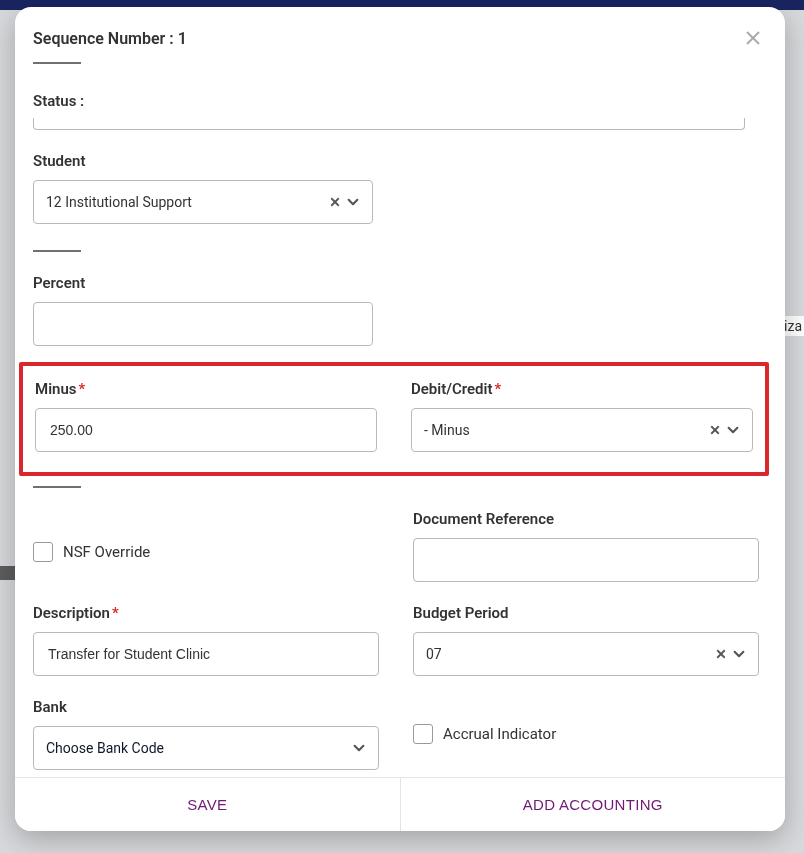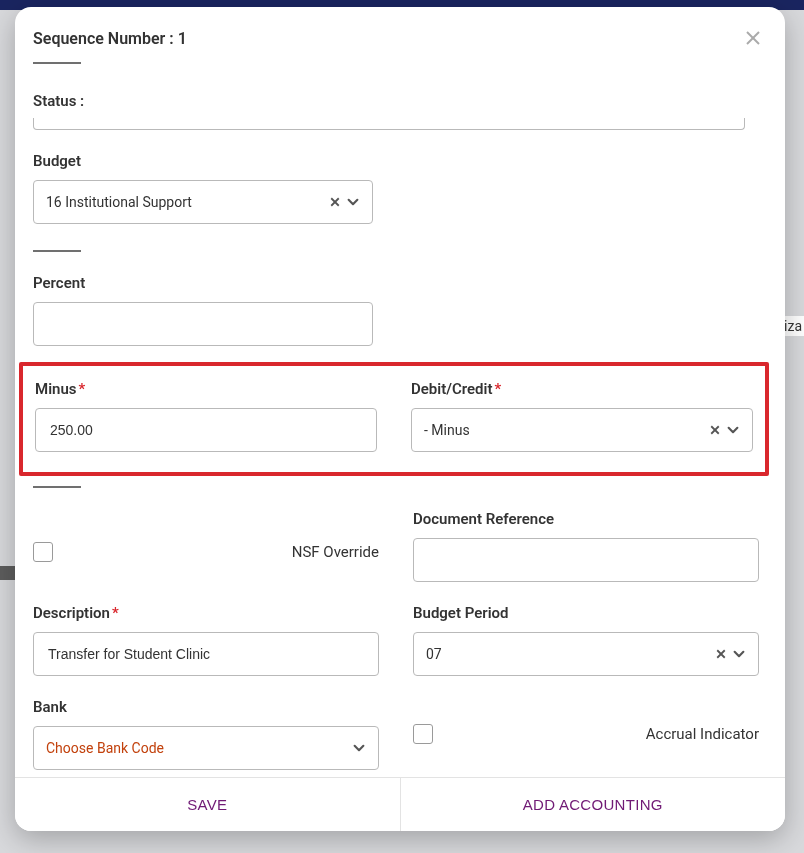--- a/index.html
+++ b/index.html
@@ -171,21 +171,20 @@
     gap: 34px;
   }
   .two-col .col { flex: 1; }
   .two-col .input, .two-col .select { width: 100%; }
 
   .checkbox-row {
     display: flex;
     align-items: center;
     gap: 10px;
     margin-top: 30px;
-    justify-content: space-between;
   }
   .checkbox {
     width: 20px; height: 20px;
     border: 1.5px solid #9a9a9a;
     border-radius: 3px;
     background: #fff;
     cursor: pointer;
   }
   .checkbox-label {
     font-size: 15px;
@@ -234,23 +233,23 @@
   </div>
 
   <div class="status-label">Status :</div>
 
   <div class="modal-body-wrap">
     <div class="modal-body">
       <div class="body-inner">
 
         <div class="field-stub"></div>
 
-        <div class="label">Budget</div>
+        <div class="label">Student</div>
         <div class="select">
-          <span class="val">16 Institutional Support</span>
+          <span class="val">12 Institutional Support</span>
           <span class="clear">
             <svg viewBox="0 0 12 12" width="10" height="10" stroke="#555" stroke-width="2.2" fill="none">
               <line x1="1.5" y1="1.5" x2="10.5" y2="10.5"></line>
                 <line x1="10.5" y1="1.5" x2="1.5" y2="10.5"></line>
             </svg>
           </span>
           <span class="chev">
             <svg viewBox="0 0 16 16">
                 <path d="M3 5.5 L8 10.5 L13 5.5" stroke="#555" stroke-width="2.4" fill="none" stroke-linecap="round" stroke-linejoin="round"></path>
               </svg>
@@ -336,21 +335,21 @@
                   </svg>
               </span>
             </div>
           </div>
         </div>
 
         <div class="two-col">
           <div class="col">
             <div class="label">Bank</div>
             <div class="select">
-              <span class="val" style="color:#c2410c">Choose Bank Code</span>
+              <span class="val" style="color:#0f172a">Choose Bank Code</span>
               <span class="chev">
                 <svg viewBox="0 0 16 16">
                     <path d="M3 5.5 L8 10.5 L13 5.5" stroke="#555" stroke-width="2.4" fill="none" stroke-linecap="round" stroke-linejoin="round"></path>
                   </svg>
               </span>
             </div>
           </div>
           <div class="col">
             <div class="checkbox-row" style="margin-top:48px">
               <div class="checkbox"></div>

